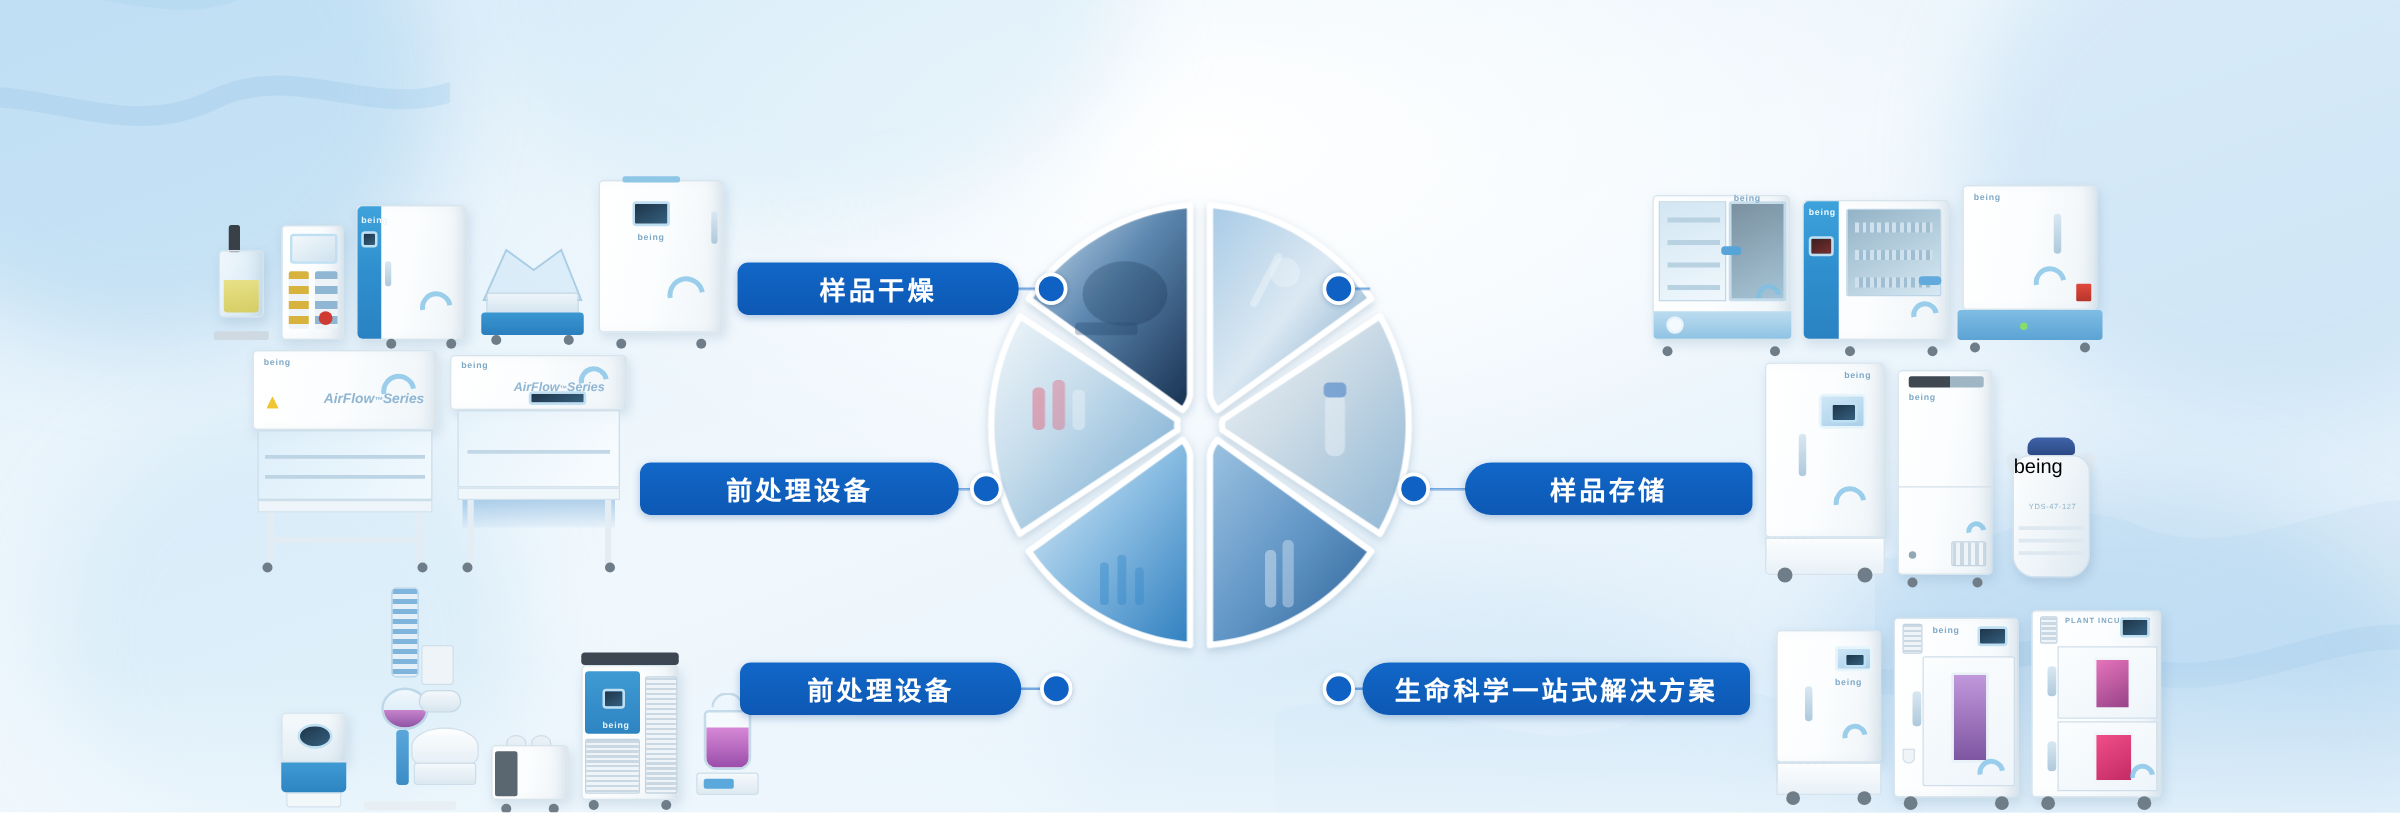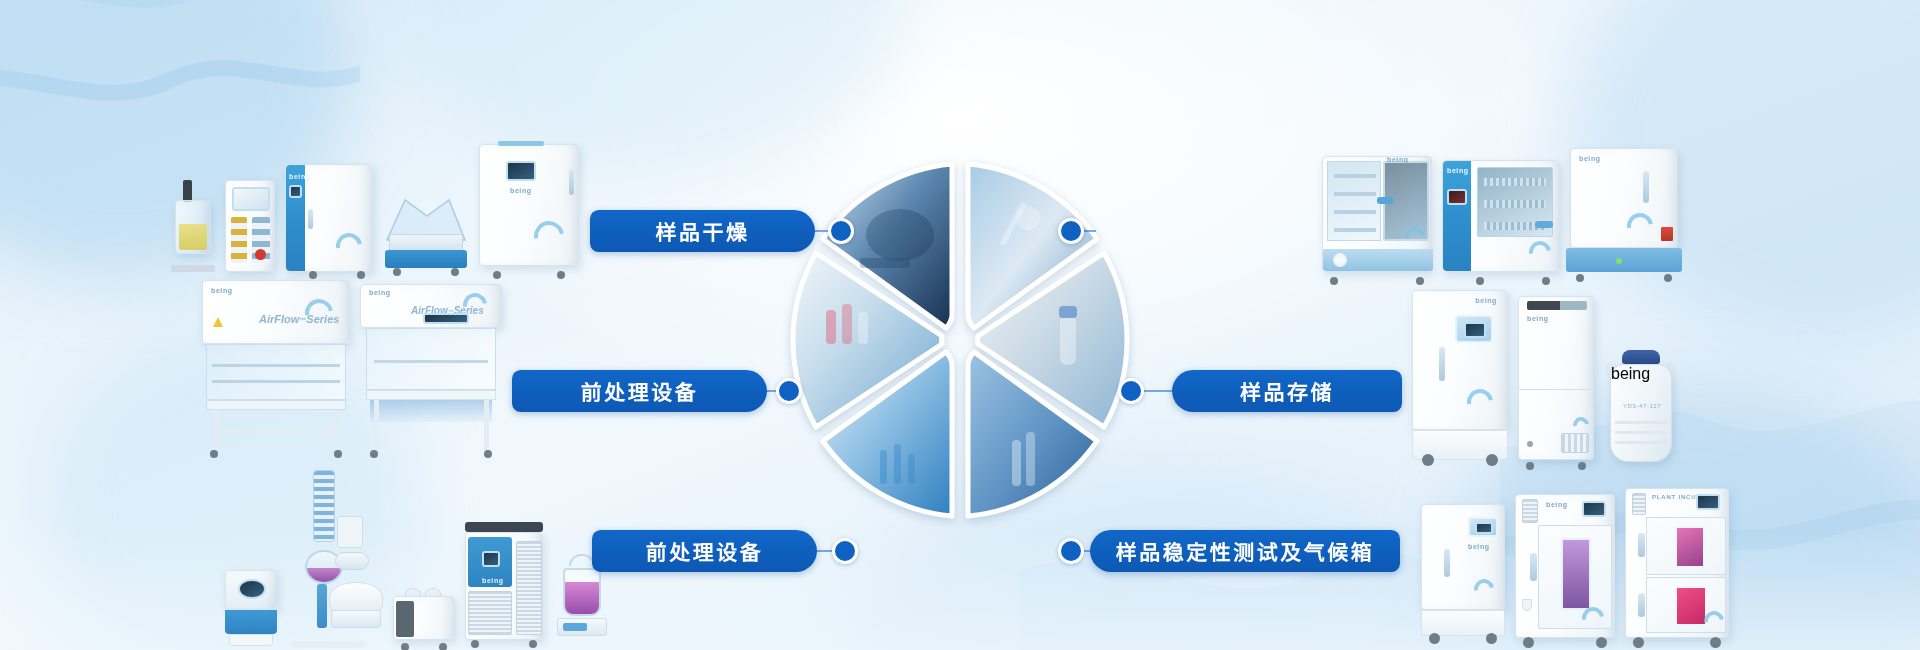--- a/index.html
+++ b/index.html
@@ -640,16 +640,16 @@
   <div class="pill p-protection">
     <span>前处理设备</span>
   </div>
   <div class="pill p-storage">
     <span>样品存储</span>
   </div>
   <div class="pill p-pretreat">
     <span>前处理设备</span>
   </div>
   <div class="pill p-stability">
-    <span>样品稳定性测试及气候箱</span>
+    <span>生命科学一站式解决方案</span>
   </div>
 
 </div>
 
 </body></html>

